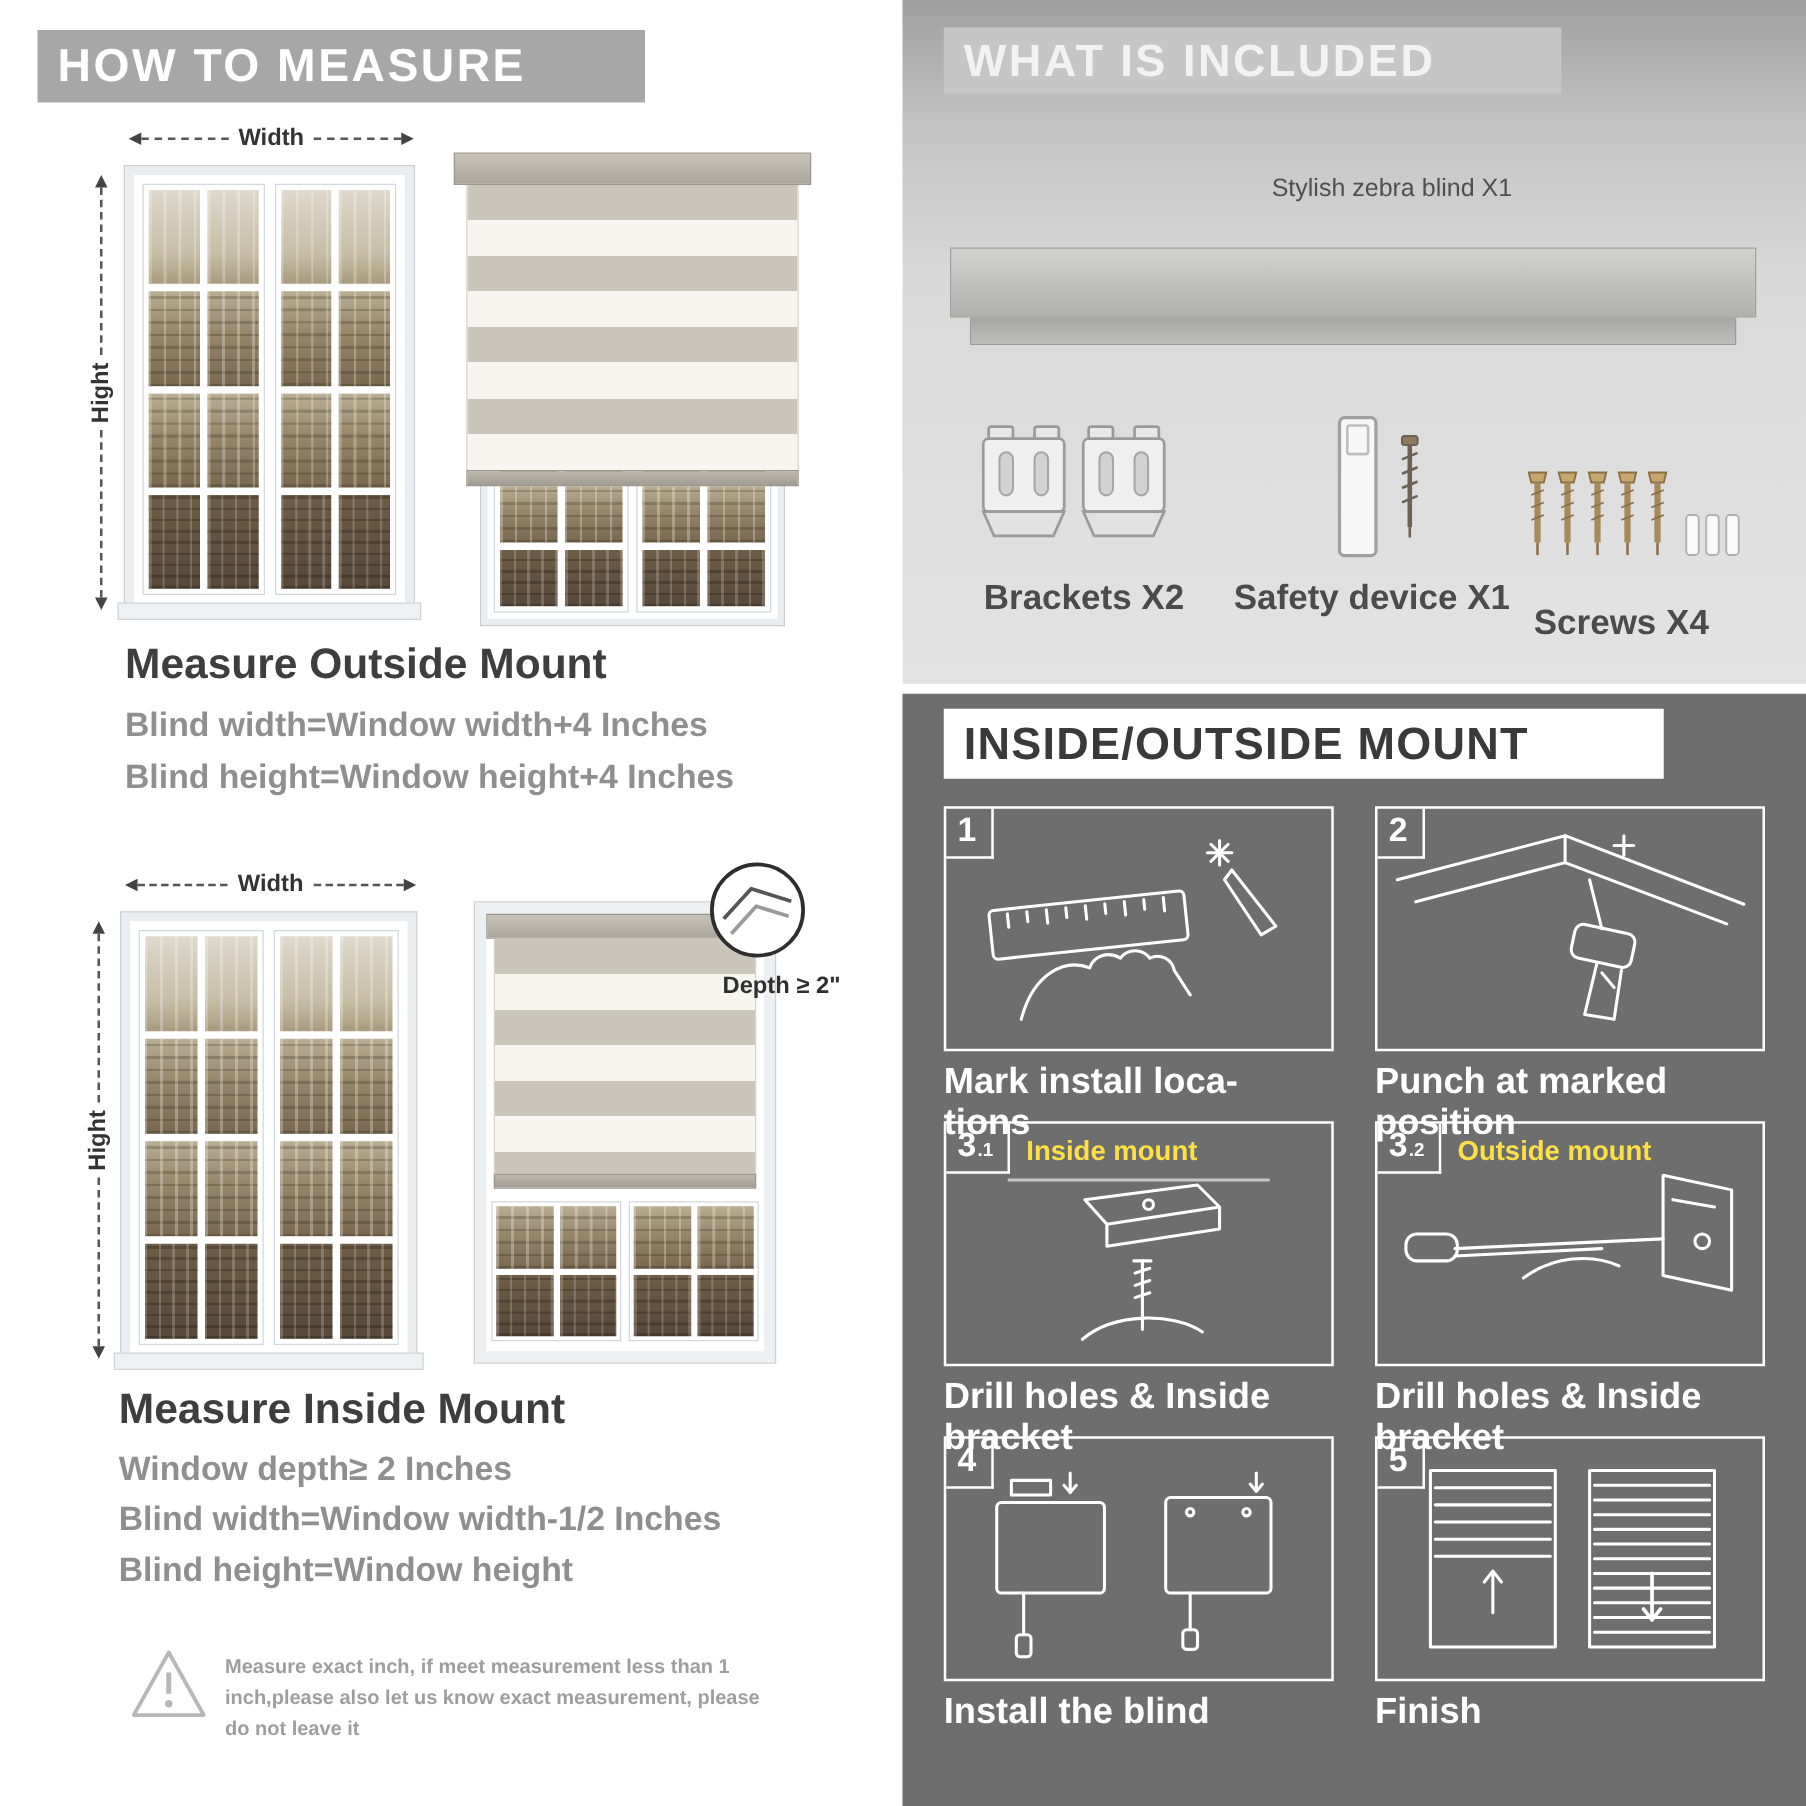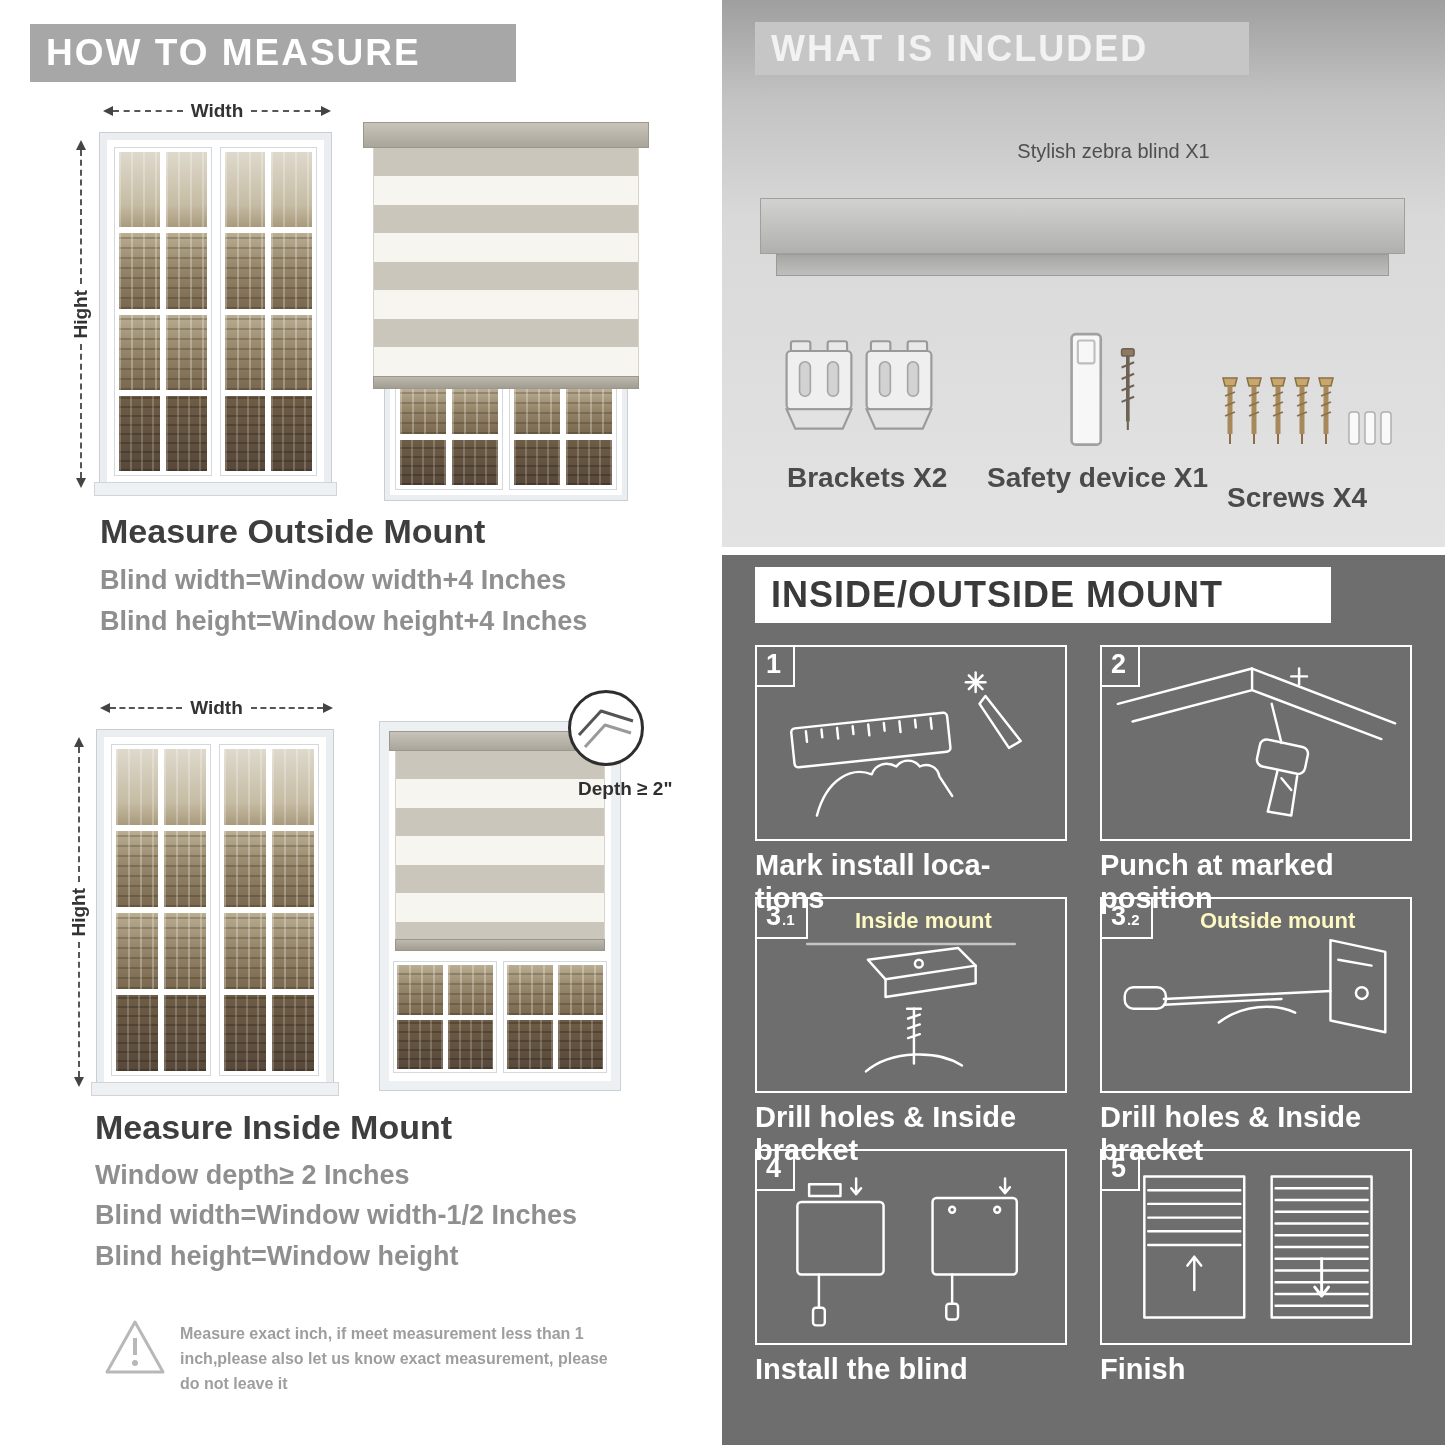--- a/index.html
+++ b/index.html
@@ -87,21 +87,21 @@
   .steps-grid{position:absolute;left:33px;top:90px;width:657px;display:grid;
       grid-template-columns:312px 312px;column-gap:33px;row-gap:20px;}
   .step-illus{position:relative;height:196px;border:2.5px solid #fff;box-sizing:border-box;}
   .step-illus svg{position:absolute;inset:0;width:100%;height:100%;}
   .step-caption{margin-top:8px;font-size:29px;font-weight:700;color:#fff;height:28px;}
   .step-num-box{position:absolute;top:0;left:0;display:flex;align-items:baseline;
       padding:2px 11px 5px 9px;border-right:2.5px solid #fff;border-bottom:2.5px solid #fff;
       color:#fff;z-index:2;}
   .step-num{font-size:27px;font-weight:700;}
   .step-sub{font-size:15px;font-weight:700;margin-left:1px;}
-  .step-inner-label{position:absolute;top:9px;left:64px;font-size:22px;font-weight:700;color:#fef9c3;z-index:2;margin-left:34px;}
+  .step-inner-label{position:absolute;top:9px;left:64px;font-size:22px;font-weight:700;color:#fde047;z-index:2;}
 </style>
 </head>
 <body>
 
 <div id="page">
 
   <div class="abs left-header" style="left:30px;top:24px;width:470px;height:58px;">
     <span>HOW TO MEASURE</span>
   </div>
 

